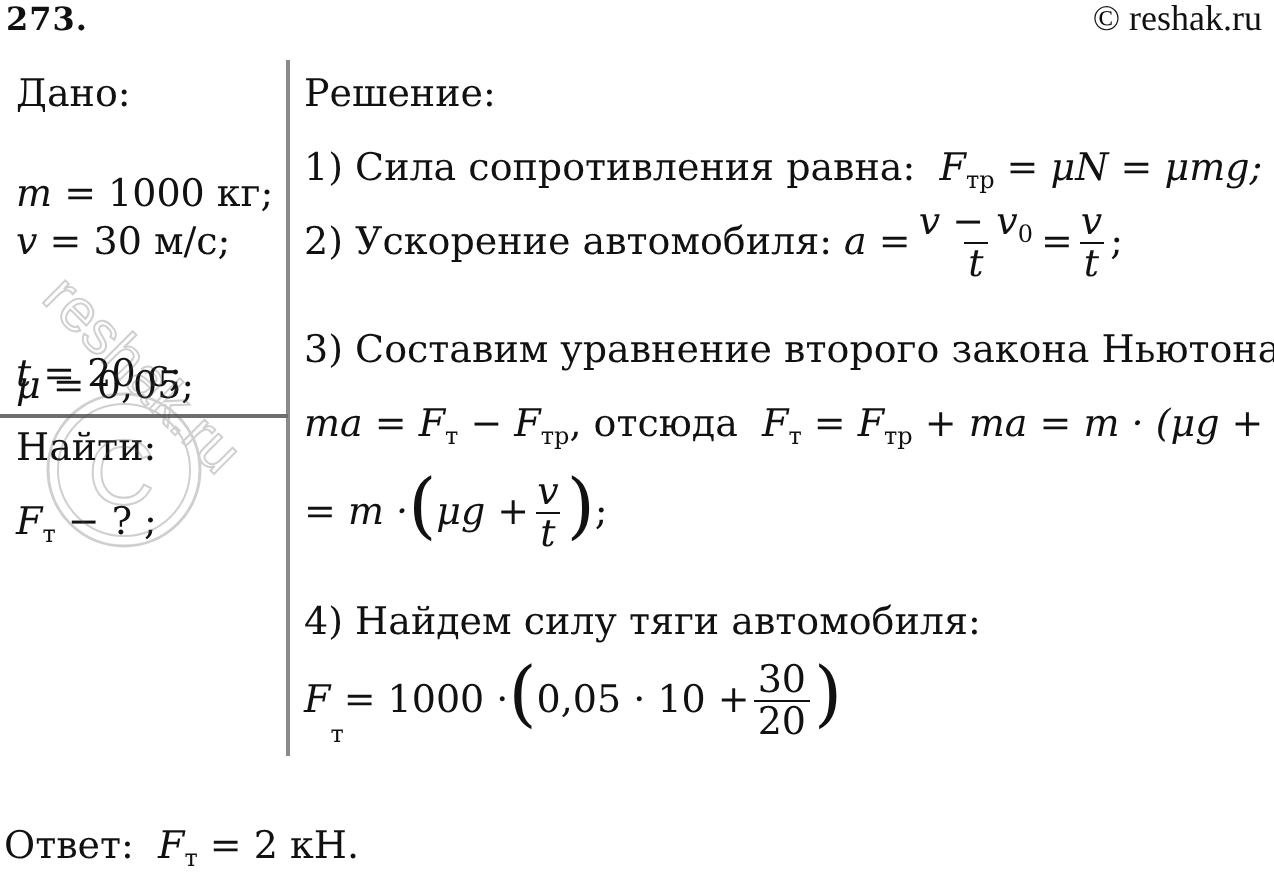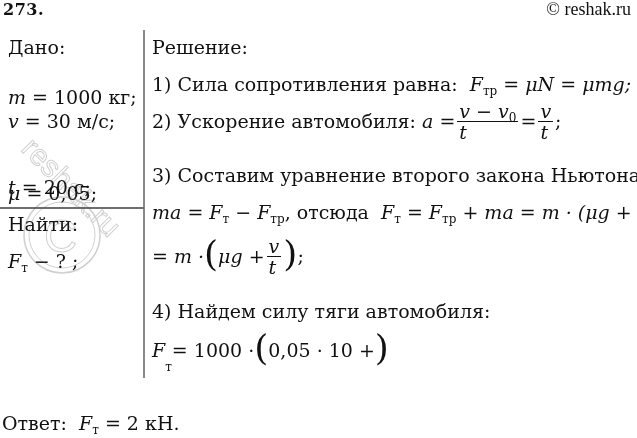--- a/index.html
+++ b/index.html
@@ -6,21 +6,21 @@
   body { width:637px; height:438px; position:relative; overflow:hidden;
          font-family:"DejaVu Serif", serif; color:#111; }
   .abs { position:absolute; white-space:nowrap; }
   .txt { font-size:19px; line-height:22px; }
   .num { font-weight:bold; font-size:16px; top:0px; left:3px; letter-spacing:0.5px; }
   .copy { font-family:"Liberation Serif", serif; font-size:18px; top:-1px; right:6px; }
   .vline { position:absolute; left:143px; top:30px; width:2px; height:348px; background:#8a8a8a; }
   .hline { position:absolute; left:0; top:207px; width:144px; height:2px; background:#6e6e6e; }
   i.m { font-family:"DejaVu Serif", serif; font-style:italic; }
   sub { font-size:12px; vertical-align:-4px; line-height:0; font-style:normal;margin-top:33px; }
-  .frac { display:inline-flex; flex-direction:column; vertical-align:middle; margin:0 2px; line-height:20px; }
+  .frac { display:inline-flex; flex-direction:column; align-items:center; vertical-align:middle; margin:0 2px; line-height:20px; }
   .frac .n { padding:0 2px; }
   .frac .d { border-top:1.5px solid #111; padding:0 2px; }
   .paren { font-size:36px; font-weight:200; vertical-align:middle; line-height:0; position:relative; top:-2px; }
   .wm { position:absolute; left:0; top:130px; width:150px; height:150px; pointer-events:none; opacity:0.28; }
 </style>
 </head>
 <body>
 
 <div class="abs num">273.</div>
 <div class="abs copy">© reshak.ru</div>
@@ -76,20 +76,24 @@
 </div>
 
 <div class="abs txt" style="left:152px;top:300px;">4) Найдем силу тяги автомобиля:</div>
 
 <div class="abs txt" style="left:152px;top:325px;height:50px;display:flex;align-items:center;">
   <i class="m">F</i>
     <sub>т</sub>
     <span> = 1000 · </span>
   <span class="paren">(</span>
     <span>0,05 · 10 + </span>
+  <span class="frac">
+      <span class="n">30</span>
+      <span class="d">20</span>
+    </span>
     <span class="paren">)</span>
 </div>
 
 <div class="abs txt" style="left:2px;top:412px;">
   <span>Ответ:</span>&nbsp; <i class="m">F</i><sub>т</sub><span> = 2 кН.</span>
 </div>
 
 <svg class="wm" viewBox="0 0 150 150">
   <circle cx="62" cy="105" r="38" fill="none" stroke="#555" stroke-width="1.5"></circle>
   <circle cx="62" cy="105" r="33" fill="none" stroke="#555" stroke-width="1"></circle>

